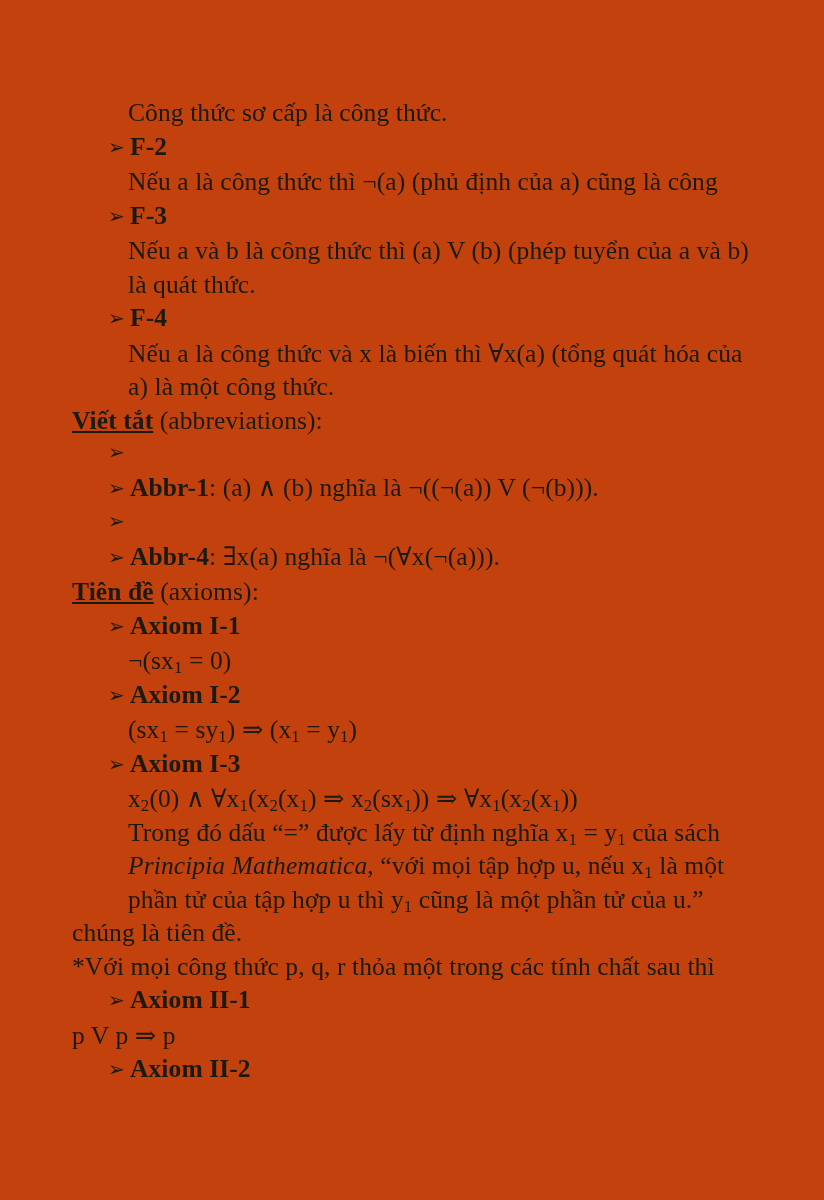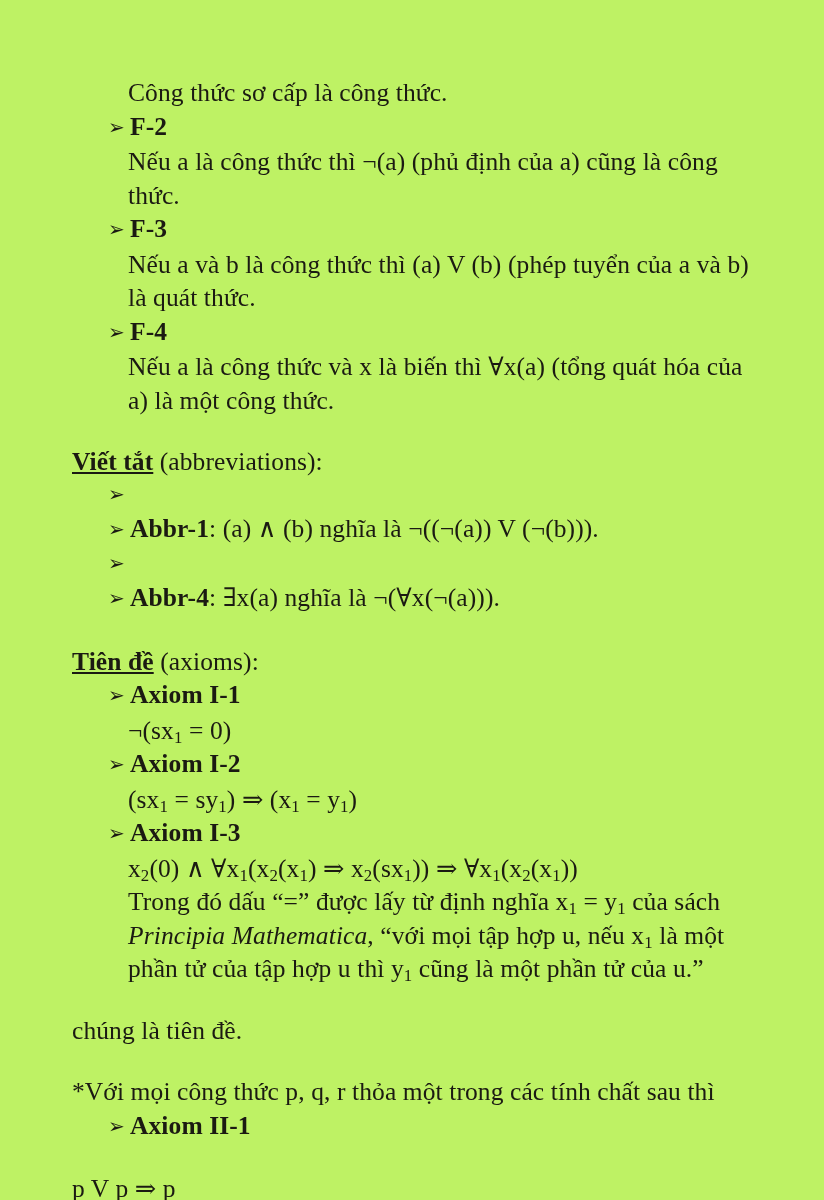--- a/index.html
+++ b/index.html
@@ -12,32 +12,32 @@
     height: 1200px;
     background: #fdeecb;
     font-family: "Liberation Serif", "DejaVu Serif", serif;
     color: #1b1a12;
     overflow: hidden;
   }
   .page {
     position: relative;
     width: 824px;
     height: 1200px;
-    background: #bef264;
+    background: #c2410c;
     box-sizing: border-box;
-    padding: 76px 40px 0 72px;
+    padding: 96px 40px 0 72px;
   }
   .line {
     font-size: 25.5px;
     line-height: 33.5px;
     white-space: nowrap;
     letter-spacing: 0.1px;
   }
   
-  .ind-margin  { margin-left: 0px; margin-top: 28px; }       
+  .ind-margin  { margin-left: 0px; }       
   .ind-body    { margin-left: 56px; }      
   .ind-bullet  { margin-left: 36px; }      
   .ind-formula { margin-left: 56px; }      
 
   .bullet-row {
     display: flex;
     align-items: baseline;
   }
   .arrow {
     display: inline-block;
@@ -67,21 +67,20 @@
 
 <div class="page">
 
   <div class="line ind-body">Công thức sơ cấp là công thức.</div>
 
   <div class="line ind-bullet bullet-row">
     <span class="arrow">➢</span>
     <span class="bold">F-2</span>
   </div>
   <div class="line ind-body">Nếu a là công thức thì ¬(a) (phủ định của a) cũng là công</div>
-  <div class="line ind-body">thức.</div>
 
   <div class="line ind-bullet bullet-row">
     <span class="arrow">➢</span>
     <span class="bold">F-3</span>
   </div>
   <div class="line ind-body">Nếu a và b là công thức thì (a) V (b) (phép tuyển của a và b)</div>
   <div class="line ind-body">là quát thức.</div>
 
   <div class="line ind-bullet bullet-row">
     <span class="arrow">➢</span>

